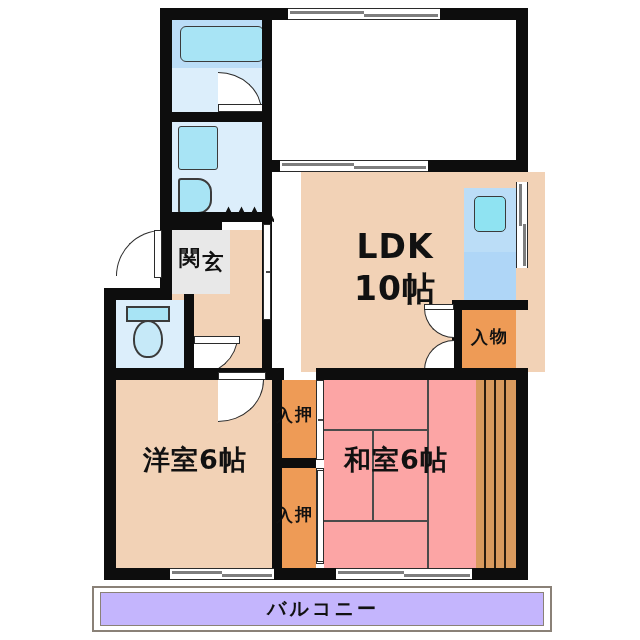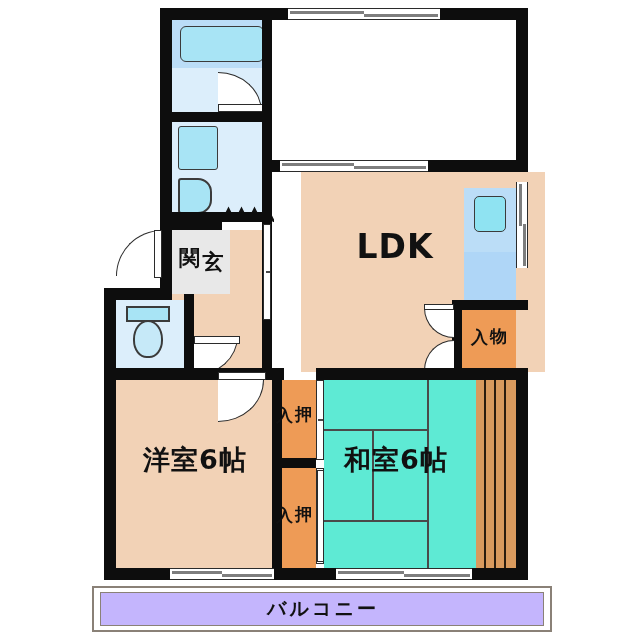--- a/index.html
+++ b/index.html
@@ -3,21 +3,21 @@
 <meta charset="utf-8">
 <style>
   html,body{margin:0;padding:0;background:#ffffff;}
   body{width:640px;height:640px;overflow:hidden;
        font-family:"DejaVu Sans","Liberation Sans",sans-serif;}
   #plan{position:relative;width:640px;height:640px;background:#ffffff;}
   .abs{position:absolute;box-sizing:border-box;}
   
   .wall{background:#0d0d0d;}
   .room{background:#F2D2B6;}
-  .tatami{background:#5eead4;}
+  .tatami{background:#fca5a5;}
   .closet{background:#EE9B56;}
   .water{background:#DCEEFB;}
   .waterdeep{background:#BBDDF7;}
   .fixture{background:#A8E4F5;border:1.5px solid #3b3b3b;border-radius:3px;}
   .balcony{background:#c4b5fd;border:1.5px solid #8a8177;}
   .balconyouter{background:#ffffff;border:2px solid #8a8177;}
   .woodslat{background:#D99A5E;}
   .slatline{background:#2b1c0e;}
   
   .lbl{position:absolute;color:#111;font-weight:700;letter-spacing:1px;
@@ -103,20 +103,21 @@
     <div class="pane" style="left:76px;top:5px;width:74px;"></div>
   </div>
 
   <div class="abs win-h" style="left:280px;top:160px;width:148px;height:12px;">
     <div class="pane" style="left:2px;top:2px;width:72px;"></div>
     <div class="pane" style="left:74px;top:5px;width:72px;"></div>
   </div>
 
   <div class="abs room" style="left:272px;top:172px;width:244px;height:200px;margin-left:29px;">
     <div class="lbl lbl-xl" style="left:4px;top:58px;width:180px;">LDK</div>
+    <div class="lbl lbl-xl" style="left:4px;top:100px;width:180px;">10帖</div>
   </div>
   <div class="abs wall" style="left:262px;top:172px;width:10px;height:206px;"></div>
 
   <div class="abs slide-v" style="left:263px;top:224px;width:8px;height:96px;">
     <div class="abs" style="left:2px;top:46px;width:4px;height:2px;background:#4a4a4a;"></div>
   </div>
 
   <div class="abs waterdeep" style="left:464px;top:188px;width:52px;height:64px;">
     <div class="abs fixture" style="left:10px;top:8px;width:32px;height:36px;border-radius:5px;background:#8FE3F2;"></div>
   </div>

